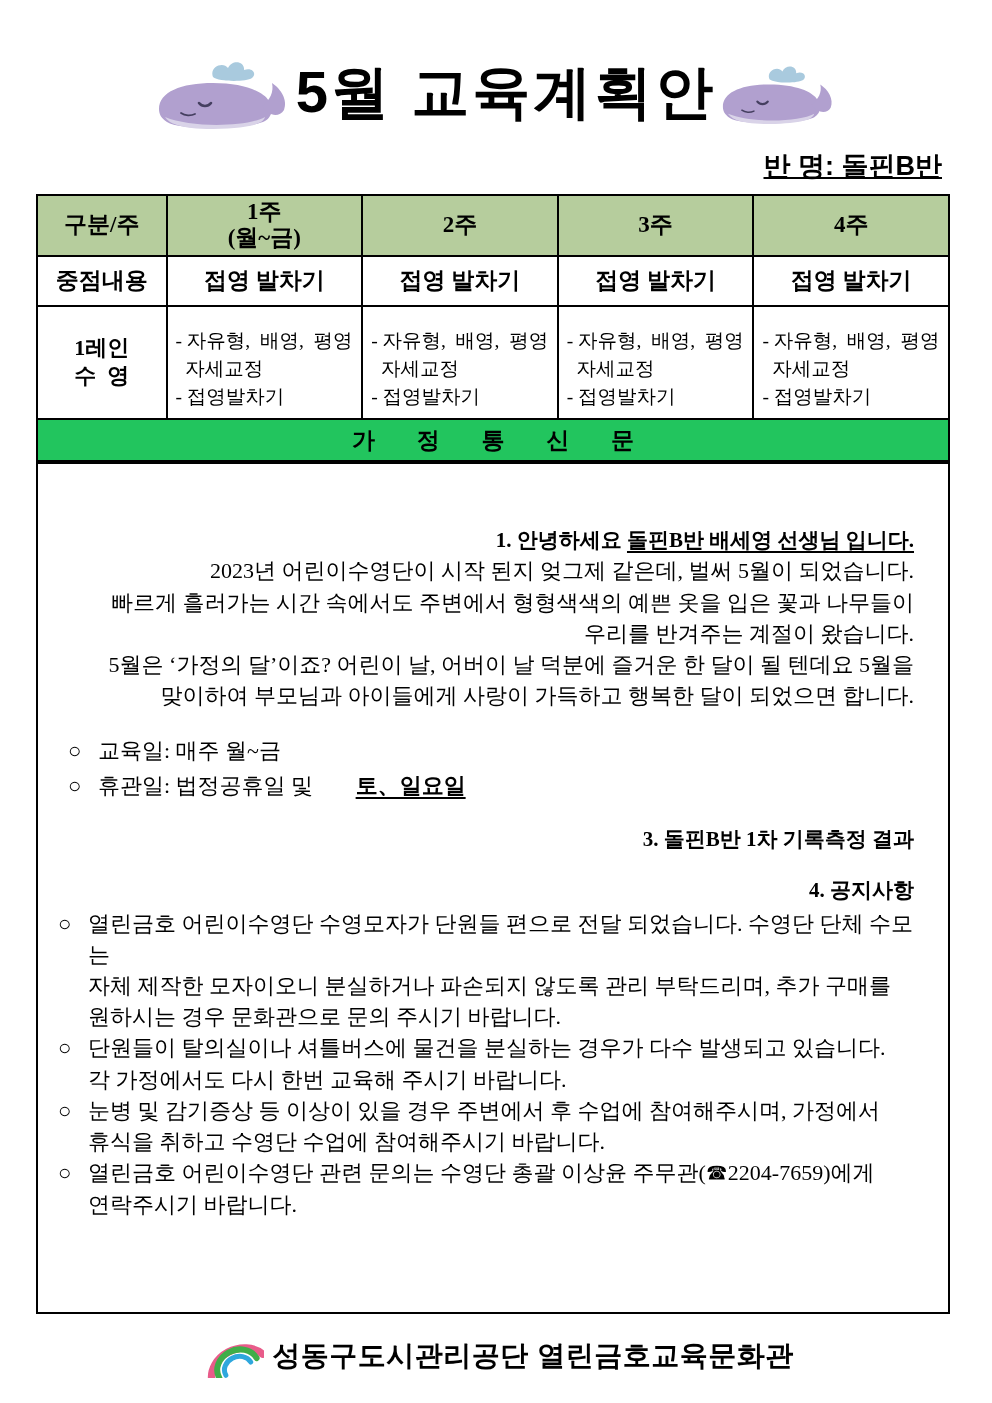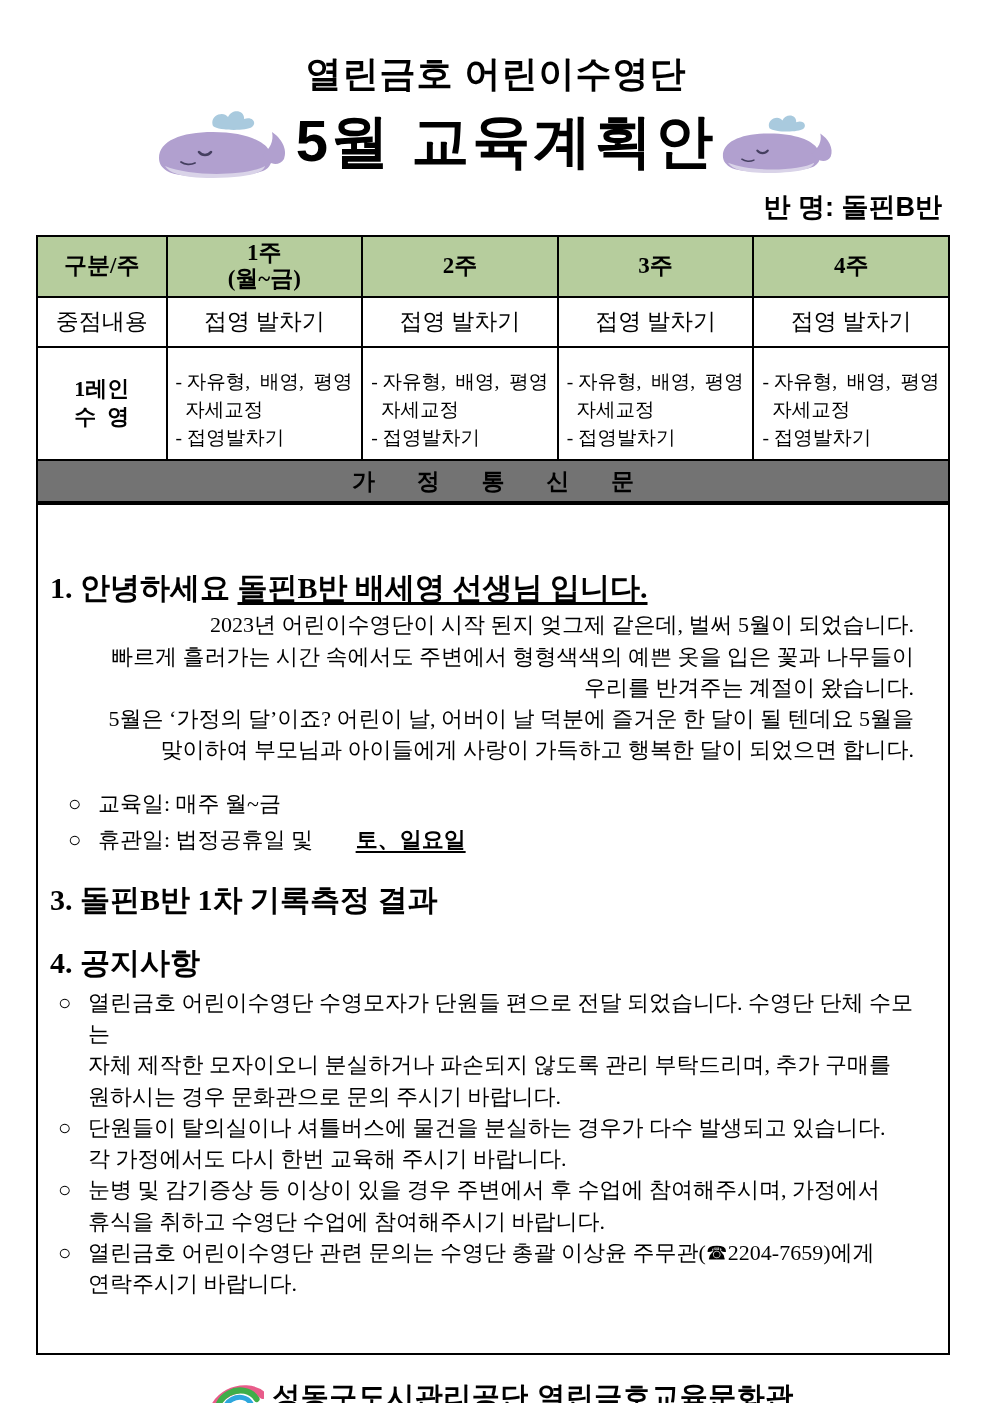--- a/index.html
+++ b/index.html
@@ -13,68 +13,67 @@
     font-weight: 700; font-size: 36px; letter-spacing: 1px;
   }
   .title-row { display: flex; align-items: center; justify-content: center; margin-top: 4px; }
   .doc-title {
     font-family: "Liberation Sans", sans-serif; font-weight: 800;
     font-size: 58px; letter-spacing: 3px;
   }
   .whale svg { display: block; }
   .class-label {
     text-align: right; font-family: "Liberation Sans", sans-serif;
-    font-weight: 700; font-size: 27px; margin: 8px 50px 10px 0;
+    font-weight: 700; font-size: 27px; margin: 16px 50px 10px 0; text-decoration: underline;
   }
   .content-col { margin: 0 42px 0 36px; }
   table.schedule { border-collapse: collapse; width: 100%; table-layout: fixed; }
   .schedule th, .schedule td {
     border: 2px solid #000; text-align: center; vertical-align: middle; padding: 3px 6px;
   }
   .schedule col.c0 { width: 14.2%; }
   .schedule tr.head th { background: #b6cd9d; font-size: 23px; font-weight: 700; height: 50px; line-height: 1.15; }
-  .schedule tr.focus-row th, .schedule tr.focus-row td { font-size: 23px; font-weight: 400; height: 42px; }
+  .schedule tr.focus-row th, .schedule tr.focus-row td { font-size: 23px; font-weight: 700; height: 42px; }
   .schedule tr.lane-row th { font-size: 22px; font-weight: 700; line-height: 1.3; border-radius: 21px; }
   .schedule tr.lane-row td {
     text-align: left; font-size: 19.5px; font-weight: 400;
     padding: 20px 4px 6px 8px; line-height: 1.45; height: 70px;
   }
   .preline { white-space: pre-wrap; }
   .banner {
-    background: #737373; border: 2px solid #000; border-top: none;
+    background: #22c55e; border: 2px solid #000; border-top: none;
     text-align: center; font-weight: 700; font-size: 23px;
     letter-spacing: 18px; padding: 5px 0 4px 18px;
   }
   .body-box {
     border: 2px solid #000; height: 852px; box-sizing: border-box;
     padding: 62px 34px 0 12px; font-size: 22px; overflow: hidden;
   }
   .section { margin-bottom: 21px; }
-  .sec-heading { font-weight: 700; font-size: 30px; line-height: 1.42; }
+  .sec-heading { font-weight: 700; font-size: 21px; line-height: 1.42; text-align: right; }
   .para { line-height: 1.42; text-align: right; }
   .u { text-decoration: underline; text-underline-offset: 4px; }
   .b { font-weight: 700; margin-left: 37px; }
   .s2-bullets { margin-left: 18px; margin-top: 4px; }
   .s2-bullets .bullet-row { line-height: 1.62; }
   .bullet-row { display: flex; align-items: flex-start; }
   .bullet-marker { flex: none; width: 30px; }
   .s4-bullets { margin-left: 8px; margin-top: 2px; }
   .s4-bullets .bullet-row { line-height: 1.42; }
   .footer {
     display: flex; justify-content: center; align-items: center; gap: 8px;
     margin-top: 14px; font-family: "Liberation Sans", sans-serif;
     font-weight: 700; font-size: 28px; letter-spacing: 0.5px;
   }
 </style>
 </head>
 <body>
 
 <div class="page">
 
-  <div class="org-title">열린금호 어린이수영단</div>
 
   <div class="title-row">
     <span class="whale">
       <svg width="145" height="78" viewBox="0 0 145 78">
         <path d="M62,23 C58,13 72,7 77,14 C81,5 94,7 93,16 C102,13 106,20 101,24 C95,28 68,28 62,23 Z" fill="#a9cade"></path>
         <path d="M8,55 C8,38 30,29 62,29 C92,29 112,37 118,47 C123,54 121,63 114,67 C99,75 30,77 16,68 C10,64 8,60 8,55 Z" fill="#b1a0cf"></path>
         <path d="M111,52 C119,46 123,38 121,29 C130,35 137,46 133,56 C128,64 117,62 111,52 Z" fill="#b1a0cf"></path>
         <path d="M14,63 C40,74 96,73 114,63 C112,70 100,74 62,75 C28,75 18,69 14,63 Z" fill="#d9d3e8"></path>
         <path d="M48,49 C51,53 57,53 60,49" stroke="#453f60" stroke-width="2.6" fill="none" stroke-linecap="round"></path>
         <path d="M30,59 C34,62 40,62 44,60" stroke="#453f60" stroke-width="1.8" fill="none" stroke-linecap="round"></path>

